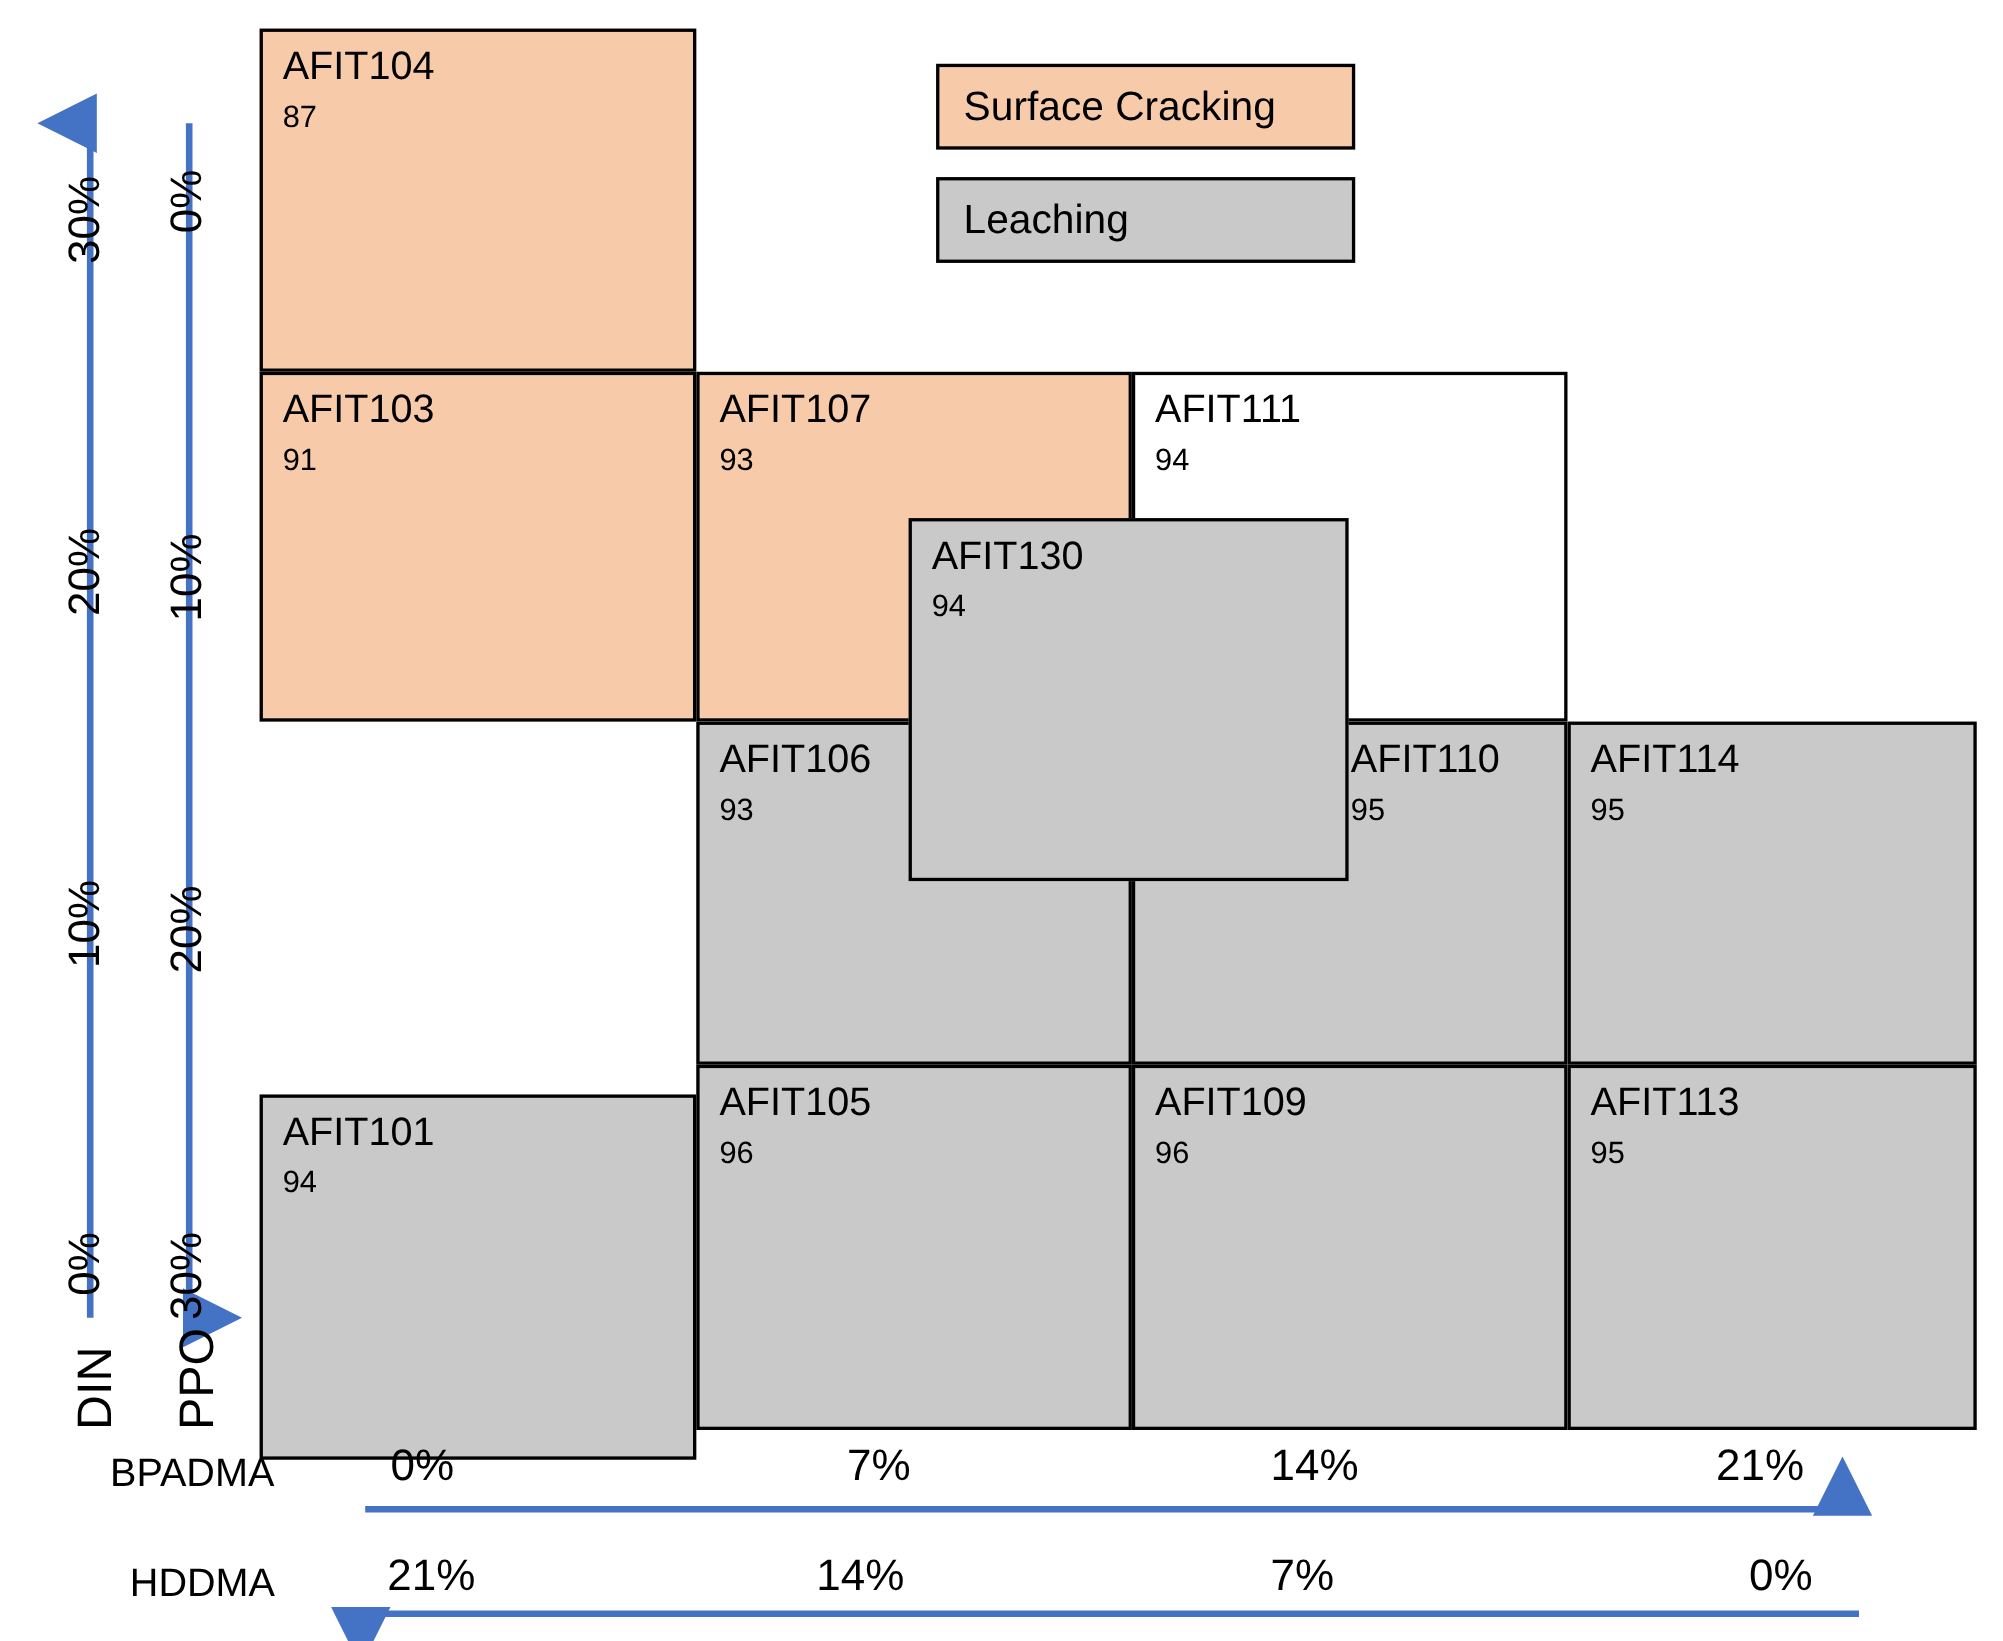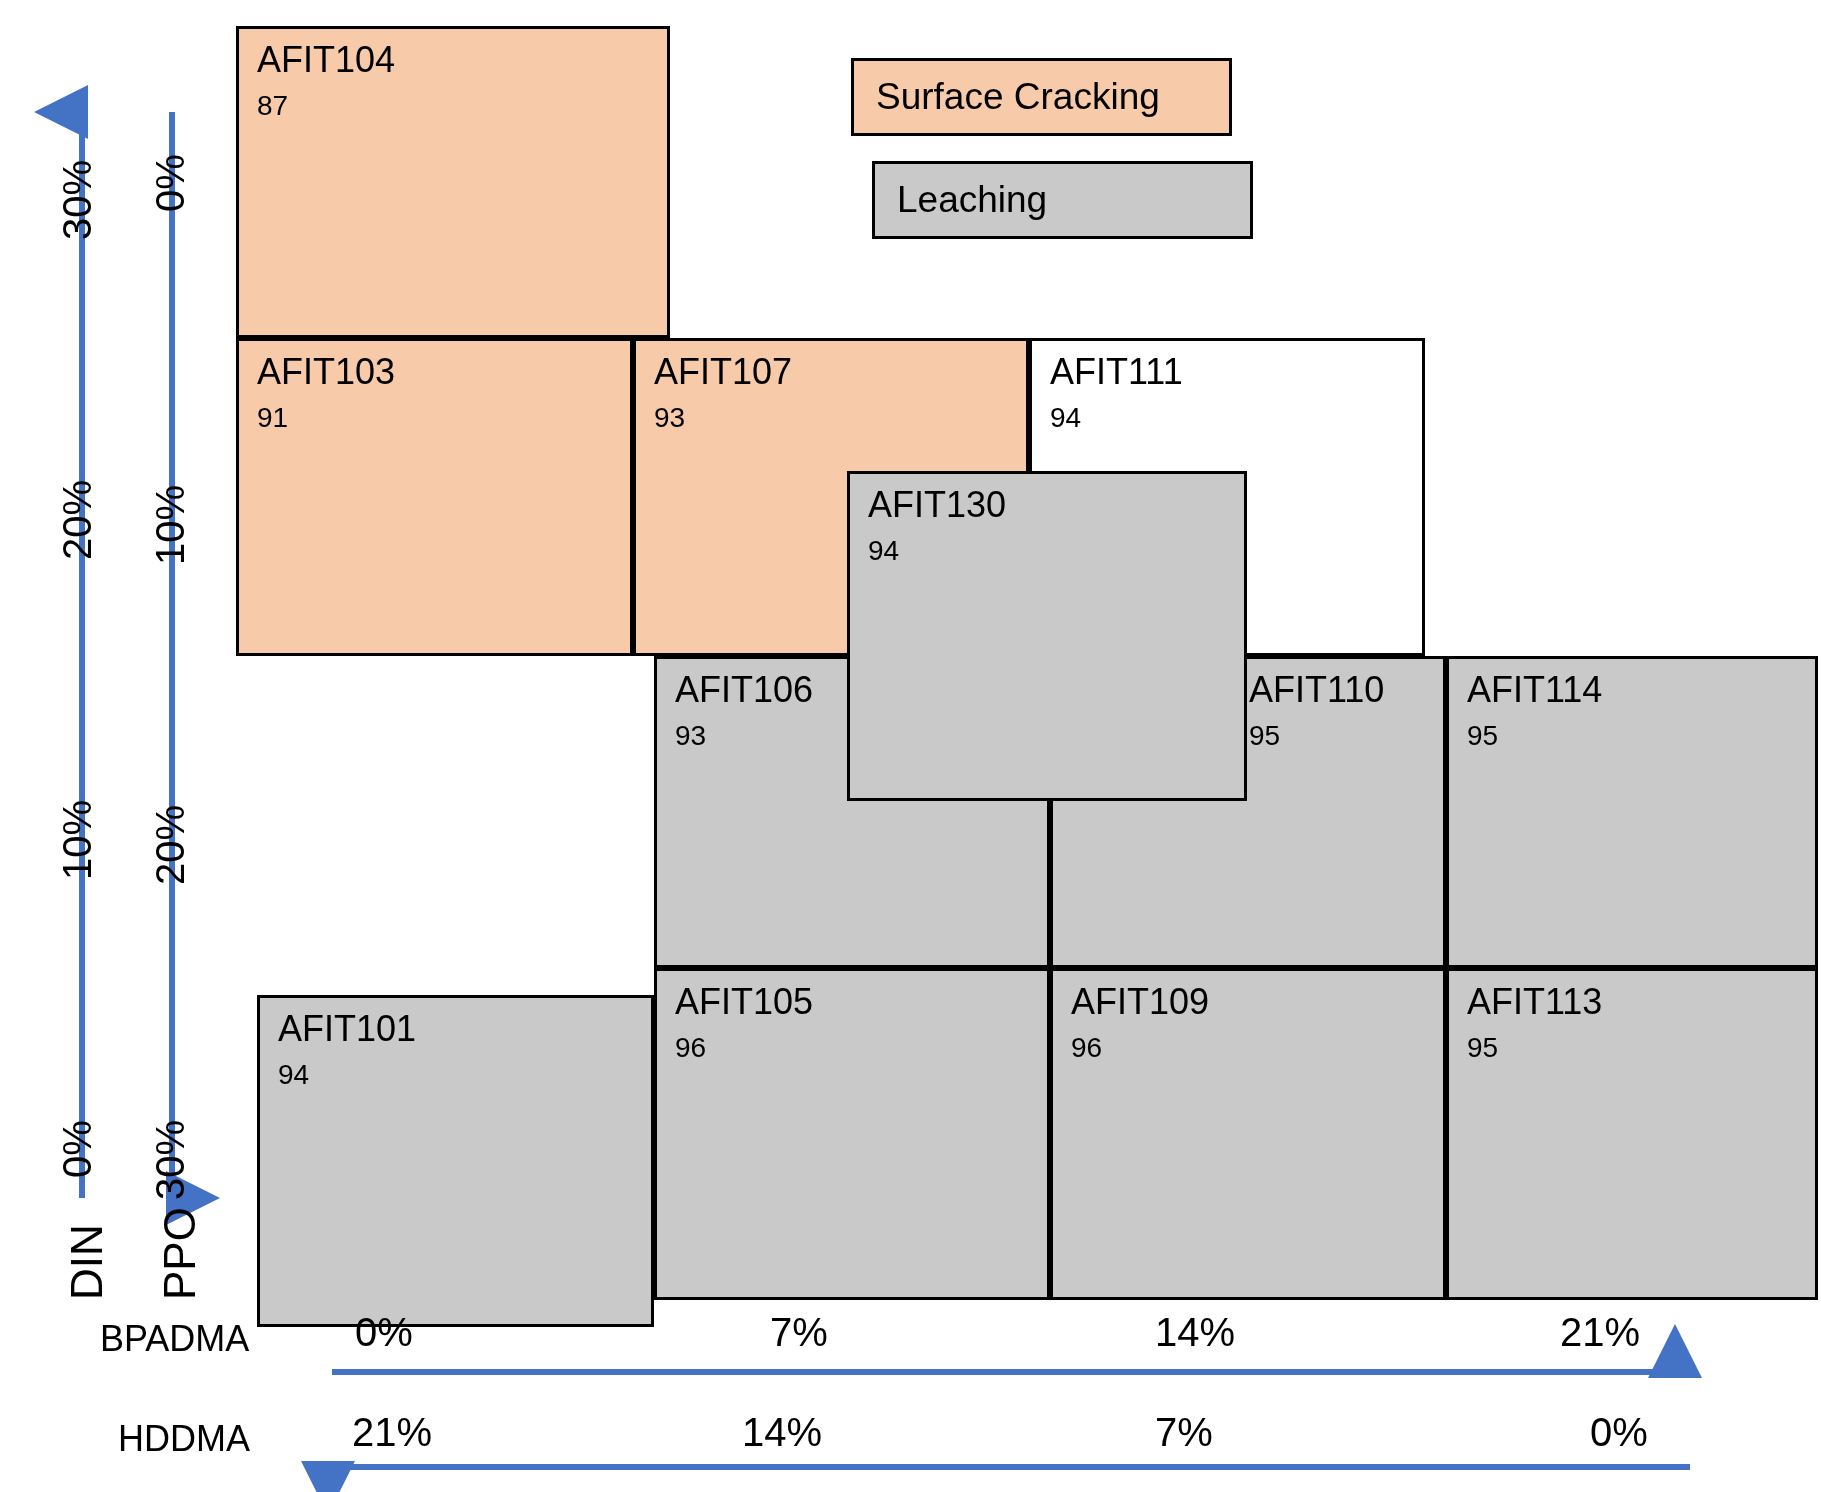--- a/index.html
+++ b/index.html
@@ -39,21 +39,21 @@
   }
   .cell .value {
     position: absolute;
     left: 18px;
     top: 54px;
     font-size: 28px;
     line-height: 46px;
     white-space: nowrap;
   }
   .fill-cracking { background: #f7cbaa; }
-  .fill-leaching { background: #c9c9c9; margin-left: 21px; }
+  .fill-leaching { background: #c9c9c9; }
   .fill-none { background: #ffffff; }
 
   
   .legend-box {
     position: absolute;
     border: 3px solid #000000;
     box-sizing: border-box;
     display: flex;
     align-items: center;
     padding-left: 22px;
@@ -85,21 +85,21 @@
     transform-origin: 0 0;
     transform: rotate(-90deg);
   }
   svg.arrow { position: absolute; overflow: visible; }
 </style>
 </head>
 <body>
 
 <div id="canvas">
 
-  <div class="cell fill-cracking" style="left:236px; top:26px; width:434px; height:312px;">
+  <div class="cell fill-cracking" style="left:236px; top:26px; width:397px; height:312px;">
     <span class="label">AFIT104</span>
     <span class="value">87</span>
   </div>
 
   <div class="cell fill-cracking" style="left:236px; top:338px; width:397px; height:318px;">
     <span class="label">AFIT103</span>
     <span class="value">91</span>
   </div>
   <div class="cell fill-cracking" style="left:633px; top:338px; width:396px; height:318px;">
     <span class="label">AFIT107</span>

